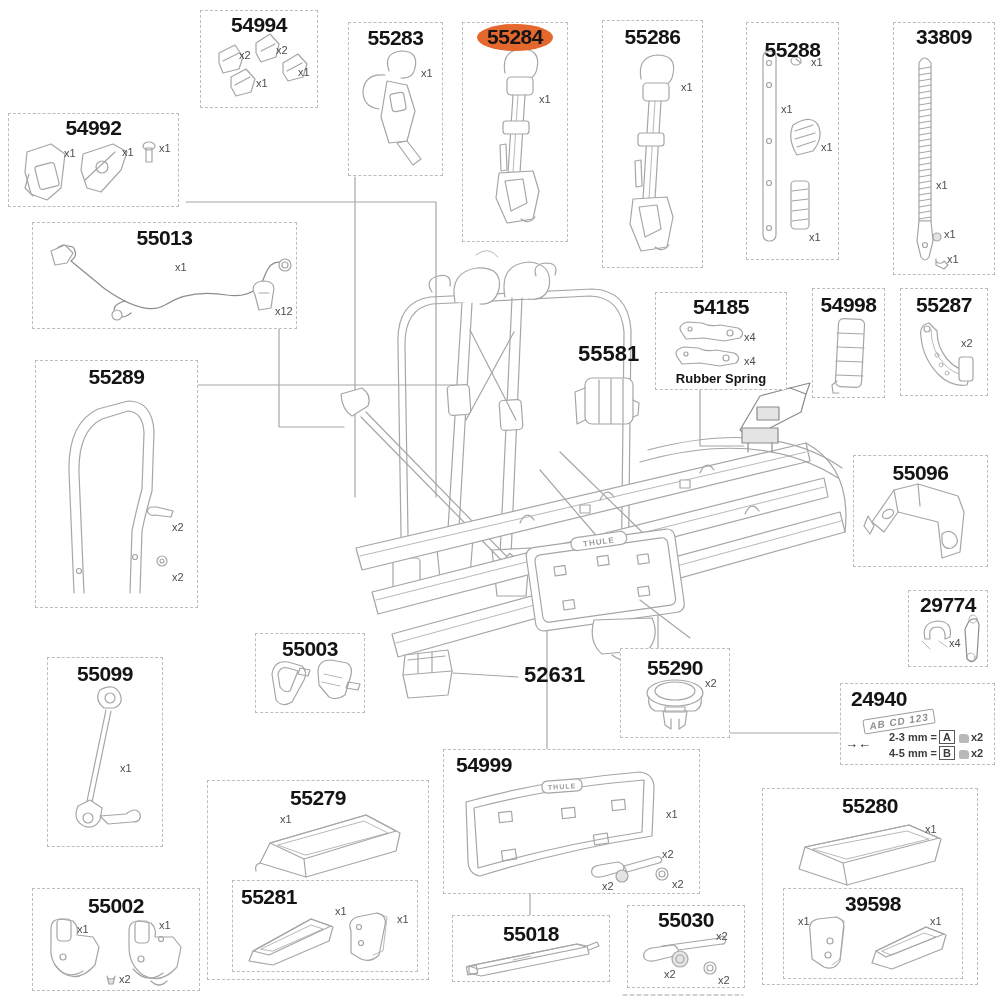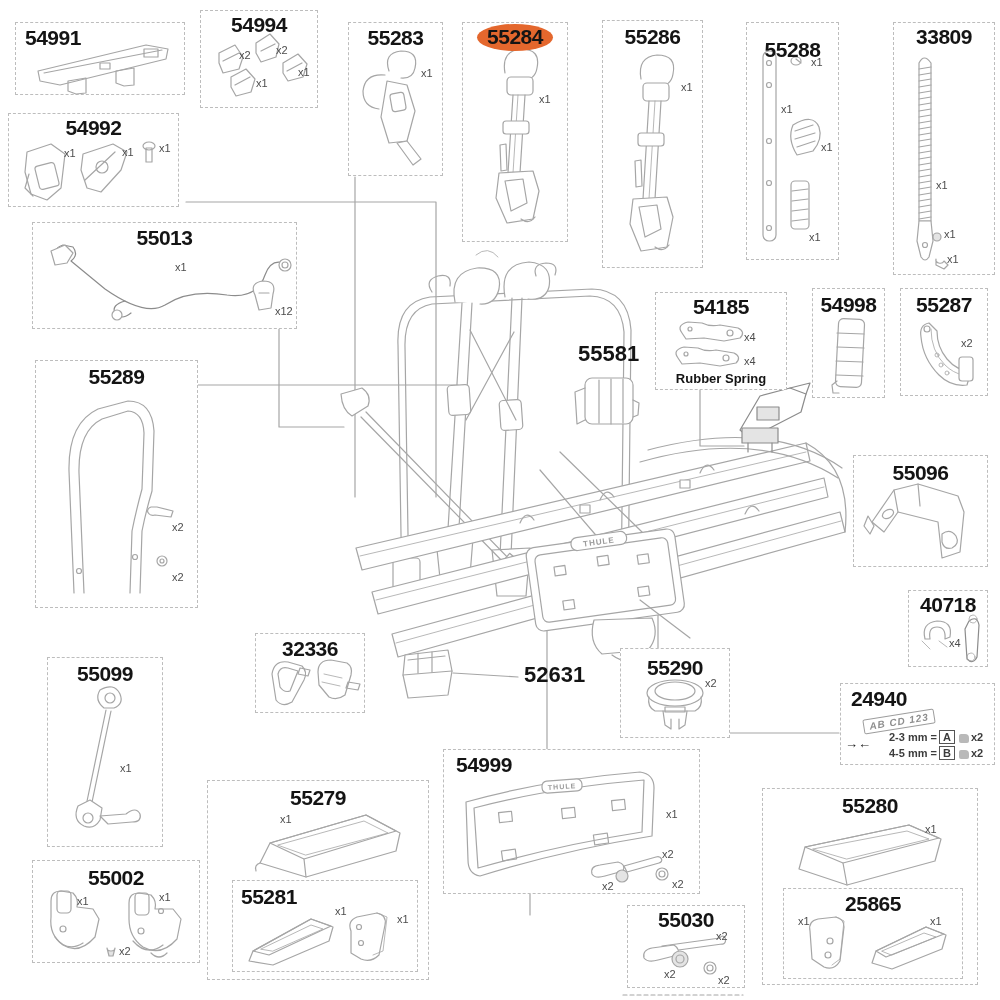--- a/index.html
+++ b/index.html
@@ -142,31 +142,20 @@
         <line x1="403" y1="675" x2="452" y2="671"></line>
         <line x1="418" y1="653" x2="418" y2="673"></line>
         <line x1="432" y1="652" x2="432" y2="672"></line>
       </g>
     </g>
   </svg>
 
   <div class="free-lbl" style="left:578px;top:341px">55581</div>
   <div class="free-lbl" style="left:524px;top:662px">52631</div>
 
-  <div class="pb" style="left:15px;top:22px;width:170px;height:73px">
-    <div class="lbl" style="left:9px;top:3px">54991</div>
-    <svg class="art" width="170" height="73">
-      <polygon points="22,48 130,22 152,26 150,36 44,62 24,58" class="f"></polygon>
-      <line x1="28" y1="50" x2="146" y2="27"></line>
-      <polygon points="52,58 70,55 70,70 60,71 52,68"></polygon>
-      <polygon points="100,48 118,45 118,62 108,63 100,60"></polygon>
-      <rect x="128" y="26" width="14" height="8"></rect>
-      <rect x="84" y="40" width="10" height="6"></rect>
-    </svg>
-  </div>
 
   <div class="pb" style="left:200px;top:10px;width:118px;height:98px">
     <div class="lbl ctr" style="top:2px">54994</div>
     <svg class="art" width="118" height="98">
       <path d="M18,42 l16,-8 8,12 -4,12 -16,4 -4,-10 Z" class="f"></path>
       <path d="M55,32 l14,-9 9,10 -3,13 -15,5 -5,-9 Z" class="f"></path>
       <path d="M82,52 l15,-9 9,10 -4,13 -15,4 -5,-8 Z" class="f"></path>
       <path d="M30,66 l15,-8 9,10 -4,13 -15,4 -5,-9 Z" class="f"></path>
       <line x1="22" y1="50" x2="38" y2="42"></line>
         <line x1="60" y1="40" x2="74" y2="33"></line>
@@ -390,21 +379,21 @@
       <path d="M18,66 L40,34 L64,28 L104,40 L110,56 L106,96 L88,102 L84,66 L44,56 L30,76 Z" class="f"></path>
       <path d="M40,34 L44,56"></path>
         <path d="M64,28 L66,50"></path>
       <ellipse cx="34" cy="58" rx="6" ry="4" transform="rotate(-30 34 58)"></ellipse>
       <path d="M88,78 q8,-6 14,2 q4,8 -4,12 q-8,2 -10,-6 Z"></path>
       <path d="M14,60 l6,10 -4,8 -6,-8 Z" class="f"></path>
     </svg>
   </div>
 
   <div class="pb" style="left:908px;top:590px;width:80px;height:77px">
-    <div class="lbl ctr" style="top:2px">40718</div>
+    <div class="lbl ctr" style="top:2px">29774</div>
     <svg class="art" width="80" height="77">
       <path d="M16,48 q-4,-16 12,-18 q16,0 13,16 l-5,2 q1,-12 -8,-12 q-9,0 -7,12 Z" class="f"></path>
       <path d="M13,50 l8,8 M30,50 l8,6" class="thin"></path>
       <path class="d" d="M60,30 q8,-6 10,4 l-2,32 q-4,8 -10,2 l-2,-30 Z" fill="#9a9a9a"></path>
       <circle cx="64" cy="28" r="4" class="thin"></circle>
       <circle cx="62" cy="66" r="4" class="thin"></circle>
     </svg>
     <span class="q" style="left:40px;top:46px">x4</span>
   </div>
 
@@ -416,21 +405,21 @@
       <line x1="58" y1="52" x2="38" y2="148"></line>
         <line x1="63" y1="53" x2="43" y2="149"></line>
       <path d="M30,148 q-6,14 6,20 q10,4 16,-6 l2,-12 -12,-8 Z" class="f"></path>
       <circle cx="40" cy="160" r="5"></circle>
       <path d="M52,158 l26,-2 q10,-8 14,0 q2,8 -8,8 l-24,2 Z" class="f"></path>
     </svg>
     <span class="q" style="left:72px;top:104px">x1</span>
   </div>
 
   <div class="pb" style="left:255px;top:633px;width:110px;height:80px">
-    <div class="lbl ctr" style="top:3px">32336</div>
+    <div class="lbl ctr" style="top:3px">55003</div>
     <svg class="art" width="110" height="80">
       <path d="M16,40 q2,-14 16,-12 l14,4 q6,6 2,14 l-12,22 q-10,6 -16,-2 Z" class="f"></path>
       <path d="M22,40 q2,-8 10,-6 l10,3 -8,20 q-6,2 -10,-4 Z"></path>
       <path d="M44,34 l10,2 -2,6 -10,-2 Z"></path>
       <path d="M62,38 q0,-12 13,-12 l16,3 q6,4 4,12 l-6,20 q-8,6 -16,2 l-10,-12 Z" class="f"></path>
       <path d="M68,40 l18,4 M66,48 l18,4" class="thin"></path>
       <path d="M92,48 l12,2 -2,6 -12,-2 Z"></path>
     </svg>
   </div>
 
@@ -501,40 +490,50 @@
         <path d="M118,50 q-4,-10 6,-14 l20,-4 q10,2 8,12 l-6,30 q-8,8 -18,4 l-10,-6 Z" class="f"></path>
         <circle cx="126" cy="46" r="2.5"></circle>
           <circle cx="128" cy="62" r="2.5"></circle>
         <path d="M144,32 l10,4 -4,34 -10,4" class="thin"></path>
       </svg>
       <span class="q" style="left:102px;top:24px">x1</span>
       <span class="q" style="left:164px;top:32px">x1</span>
     </div>
   </div>
 
-  <div class="pb" style="left:32px;top:860px;width:168px;height:103px">
+  <div class="pb" style="left:32px;top:888px;width:168px;height:103px">
     <div class="lbl ctr" style="top:5px">55002</div>
     <svg class="art" width="168" height="103">
       <path d="M18,40 q0,-10 10,-10 l12,2 q6,6 4,14 l16,2 6,10 -4,18 q-16,18 -32,8 q-14,-10 -12,-28 Z" class="f"></path>
       <rect x="24" y="30" width="14" height="22" rx="4"></rect>
       <path d="M22,76 q12,16 28,6"></path>
         <circle cx="30" cy="68" r="3"></circle>
       <path d="M96,42 q0,-10 10,-10 l12,2 q6,6 4,14 l18,0 8,10 -4,20 q-16,18 -34,8 q-14,-10 -14,-28 Z" class="f"></path>
       <rect x="102" y="32" width="14" height="22" rx="4"></rect>
       <path d="M100,80 q14,16 30,4"></path>
         <circle cx="108" cy="70" r="3"></circle>
         <circle cx="128" cy="50" r="2.5"></circle>
       <path d="M118,92 q8,8 16,0"></path>
       <path d="M74,87 a4,3 0 1 0 8,0 l-2,8 -4,0 Z" class="g"></path>
     </svg>
     <span class="q" style="left:44px;top:34px">x1</span>
     <span class="q" style="left:126px;top:30px">x1</span>
     <span class="q" style="left:86px;top:84px">x2</span>
   </div>
 
+  <div class="pb" style="left:452px;top:915px;width:158px;height:67px">
+    <div class="lbl ctr" style="top:6px">55018</div>
+    <svg class="art" width="158" height="67">
+      <path d="M16,50 L124,28 L134,30 L136,38 L28,60 L16,57 Z" class="f"></path>
+      <path d="M16,50 L124,28 L133,31 L25,53 Z"></path>
+      <rect x="14" y="50" width="10" height="8" transform="rotate(-10 19 54)"></rect>
+      <path d="M134,30 l10,-4 2,4 -10,4"></path>
+      <line x1="60" y1="44" x2="78" y2="40" class="thin"></line>
+    </svg>
+  </div>
 
   <div class="pb" style="left:627px;top:905px;width:118px;height:83px">
     <div class="lbl ctr" style="top:2px"></div>
     <div class="lbl ctr" style="top:2px">55030</div>
     <svg class="art" width="118" height="83">
       <path d="M34,40 L92,32 a3,4 0 1 1 2,6 L36,46 Z" class="f"></path>
       <path d="M16,52 q-2,-8 8,-10 l22,-3 q6,4 4,10 l-20,5 q-10,3 -14,-2 Z" class="f"></path>
       <circle cx="52" cy="53" r="8" class="g"></circle>
         <circle cx="52" cy="53" r="4"></circle>
       <circle cx="82" cy="62" r="6" class="f"></circle>
@@ -548,21 +547,21 @@
   <div class="pb" style="left:762px;top:788px;width:216px;height:197px">
     <div class="lbl ctr" style="top:5px">55280</div>
     <svg class="art" width="216" height="99">
       <path d="M42,58 L146,36 L178,50 L172,72 L84,96 L36,80 Z" class="f"></path>
       <path d="M42,58 L146,36 L176,49 L80,74 Z"></path>
       <path d="M80,74 L84,96"></path>
       <path d="M50,60 L144,42 L166,50 L84,70 Z" class="thin"></path>
     </svg>
     <span class="q" style="left:162px;top:34px">x1</span>
     <div class="pb" style="left:20px;top:99px;width:180px;height:91px">
-      <div class="lbl ctr" style="top:3px">25865</div>
+      <div class="lbl ctr" style="top:3px">39598</div>
       <svg class="art" width="180" height="91">
         <path d="M26,42 q-2,-10 8,-12 l18,-2 q8,2 8,10 l-4,34 q-6,10 -16,6 l-12,-8 Z" class="f"></path>
         <circle cx="46" cy="52" r="3"></circle>
           <circle cx="44" cy="66" r="3"></circle>
         <path d="M52,28 l8,4 -4,38 -8,6" class="thin"></path>
         <path d="M92,62 L142,38 L162,46 L158,60 L108,80 L88,74 Z" class="f"></path>
         <path d="M92,62 L142,38 L160,45 L102,68 Z"></path>
         <path d="M98,62 L140,44 L152,48 L108,66 Z" class="thin"></path>
       </svg>
       <span class="q" style="left:14px;top:26px">x1</span>

